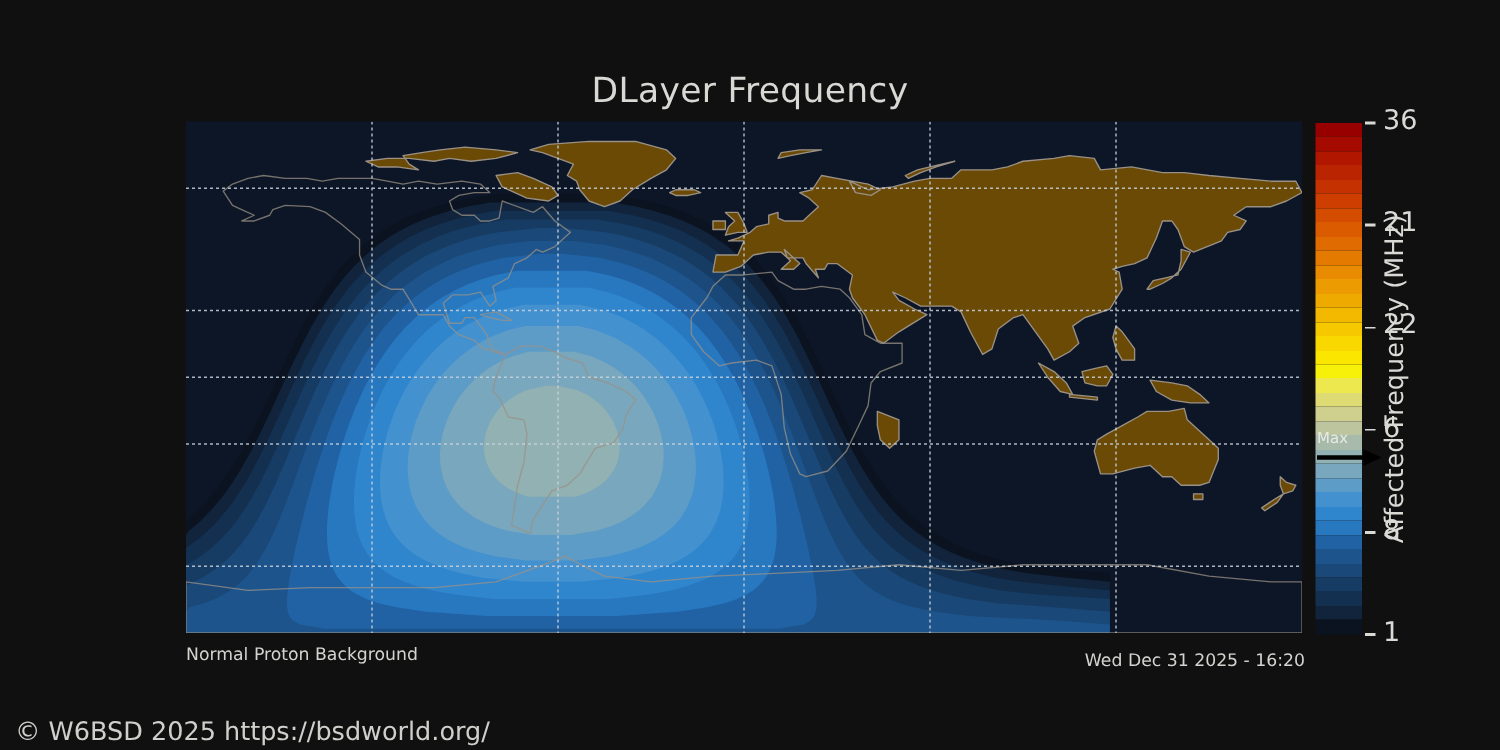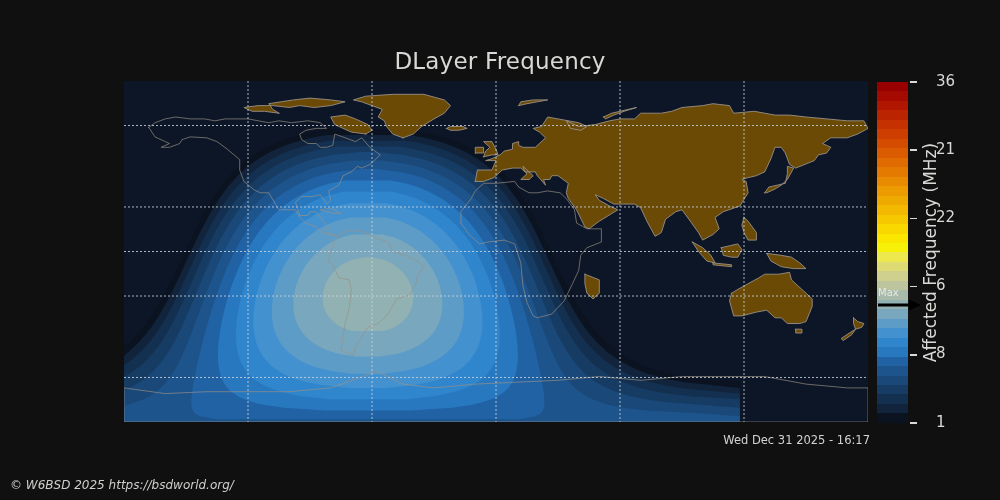--- a/index.html
+++ b/index.html
@@ -88,23 +88,23 @@
     align-items: center;
   }
   .cbar-tick .dash {
     display: inline-block;
     width: 7px;
     height: 1.5px;
     background: #d9d9d6;
     margin-left: 2px;
   }
   .cbar-tick .tlabel {
-    font-size: 15px;
+    font-size: 18px;
     color: #d9d9d6;
-    margin-left: 19px;
+    margin-left: 5px;
     line-height: 1;
     transform: translateY(-1px);
   }
 
   .cbar-axis-label {
     position: absolute;
     left: 915px;
     top: 82px;
     width: 341px;
     height: 31px;
@@ -154,22 +154,21 @@
     text-align: right;
     font-size: 11.5px;
     color: #d3d3d0;
     white-space: nowrap;
   }
 
   .footer {
     position: absolute;
     left: 10px;
     top: 478px;
-    font-size: 12px;
-    font-style: italic;
+    font-size: 17px;
     color: #cfcfcc;
     white-space: nowrap;
   }
 </style>
 </head>
 <body>
 
 <div id="page">
 
   <div class="title">DLayer Frequency</div>
@@ -322,19 +321,20 @@
     <span class="max-text">Max</span>
     <svg width="46" height="14" viewBox="0 0 46 14">
       <line x1="1" y1="7" x2="34" y2="7" stroke="#000" stroke-width="3"></line>
       <polygon points="32,1.5 44,7 32,12.5" fill="#000"></polygon>
     </svg>
   </div>
 
   <div class="cbar-axis-label">Affected Frequency (MHz)</div>
 
   <div class="note-left">
+    <div>Normal Proton Background</div>
   </div>
 
-  <div class="note-date">Wed Dec 31 2025 - 16:17</div>
+  <div class="note-date">Wed Dec 31 2025 - 16:20</div>
 
   <div class="footer">© W6BSD 2025 https://bsdworld.org/</div>
 
 </div>
 
 </body></html>

